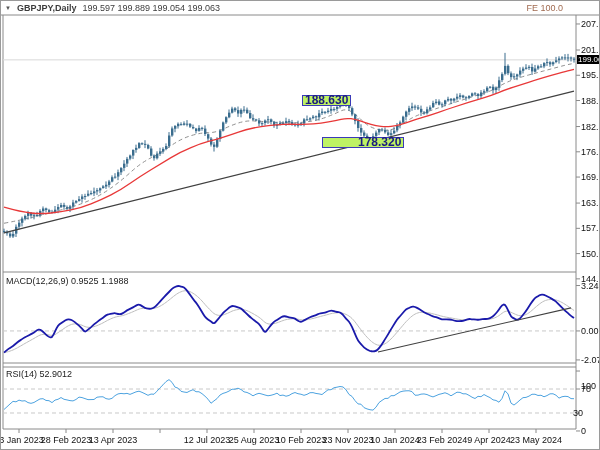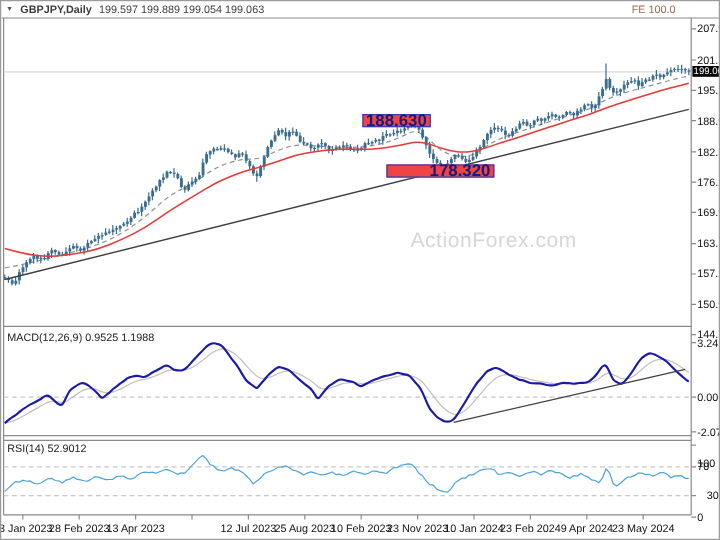--- a/index.html
+++ b/index.html
@@ -8,30 +8,29 @@
   .titlebar{position:absolute;left:0;top:0;width:600px;height:14px;display:flex;align-items:center;
        gap:6px;padding:0 4px;box-sizing:border-box;font-size:9px;color:#3c3c3c;z-index:6;border-radius:7px;}
   .tri{font-size:6px;color:#555;line-height:14px;}
   .sym{font-weight:bold;color:#3c3c3c;}
   .fe{margin-left:auto;margin-right:34px;color:#a06a50;}
   .watermark{position:absolute;left:341px;top:189px;font-size:17.5px;color:#d6d6d6;z-index:1;letter-spacing:0.5px;}
   svg#chart-svg{position:absolute;left:0;top:0;z-index:2;}
   .indlabel{position:absolute;left:5px;font-size:9px;color:#222;z-index:5;white-space:nowrap;}
   .axis-label{position:absolute;font-size:9px;color:#111;line-height:9px;white-space:nowrap;z-index:5;}
   .x-label{transform:translateX(-50%);}
-  .ann{position:absolute;font-size:14px;font-weight:bold;line-height:9px;padding:0 2px;z-index:5;
-       background:#ef4444;border:1px solid #3a3ab8;color:#1a1a80;}
+  .ann{position:absolute;font-size:12px;font-weight:bold;line-height:9px;padding:0 2px;z-index:5;
+       background:#bef264;border:1px solid #3a3ab8;color:#1a1a80;}
   .cpl{position:absolute;left:576px;width:23px;background:#000;color:#fff;font-size:8px;
        line-height:9px;padding:0 1px;z-index:6;}
 </style>
 </head>
 <body>
 
 <div class="win">
-  <div class="watermark">ActionForex.com</div>
 
   <svg id="chart-svg" width="600" height="450">
       <line x1="0" y1="14" x2="600" y2="14" stroke="#8a8a8a" stroke-width="1"></line>
       <line x1="2" y1="14" x2="2" y2="428" stroke="#8a8a8a" stroke-width="1"></line>
       <line x1="575" y1="14" x2="575" y2="428" stroke="#8a8a8a" stroke-width="1"></line>
       <line x1="2" y1="271" x2="575" y2="271" stroke="#8a8a8a" stroke-width="1"></line>
       <line x1="2" y1="362" x2="575" y2="362" stroke="#8a8a8a" stroke-width="1"></line>
       <line x1="2" y1="366" x2="575" y2="366" stroke="#8a8a8a" stroke-width="1"></line>
       <line x1="2" y1="428" x2="575" y2="428" stroke="#8a8a8a" stroke-width="1"></line>
       <line x1="2" y1="58.86221003134798" x2="575" y2="58.86221003134798" stroke="#d8d8d8" stroke-width="1"></line>
@@ -491,21 +490,21 @@
       <div class="axis-label" style="left: 580px; top: 172.055px;">169.970</div>
       <div class="axis-label" style="left: 580px; top: 198.077px;">163.510</div>
       <div class="axis-label" style="left: 580px; top: 223.334px;">157.240</div>
       <div class="axis-label" style="left: 580px; top: 248.591px;">150.970</div>
       <div class="axis-label" style="left: 580px; top: 273.848px;">144.700</div>
       <div class="axis-label" style="left: 580px; top: 280.519px;">3.2456</div>
       <div class="axis-label" style="left: 580px; top: 325.947px; text-align: right;">0.00</div>
       <div class="axis-label" style="left: 580px; top: 354.922px;">-2.0701</div>
       <div class="axis-label" style="left: 580px; top: 381px;">100</div>
       <div class="axis-label" style="left: 580px; top: 384.006px;">70</div>
-      <div class="axis-label" style="left: 564px; top: 407.99px; padding-left: 24px;">30</div>
+      <div class="axis-label" style="left: 548px; top: 407.99px; padding-left: 24px;">30</div>
       <div class="axis-label" style="left: 580px; top: 425.979px;">0</div>
     </div>
   <div id="x-axis">
       <div class="axis-label x-label" style="left: 18px; top: 435px;">13 Jan 2023</div>
       <div class="axis-label x-label" style="left: 65px; top: 435px;">28 Feb 2023</div>
       <div class="axis-label x-label" style="left: 112px; top: 435px;">13 Apr 2023</div>
       <div class="axis-label x-label" style="left: 159px; top: 435px; margin-top: 16px;">29 May 2023</div>
       <div class="axis-label x-label" style="left: 206px; top: 435px;">12 Jul 2023</div>
       <div class="axis-label x-label" style="left: 253px; top: 435px;">25 Aug 2023</div>
       <div class="axis-label x-label" style="left: 300px; top: 435px;">10 Feb 2023</div>

